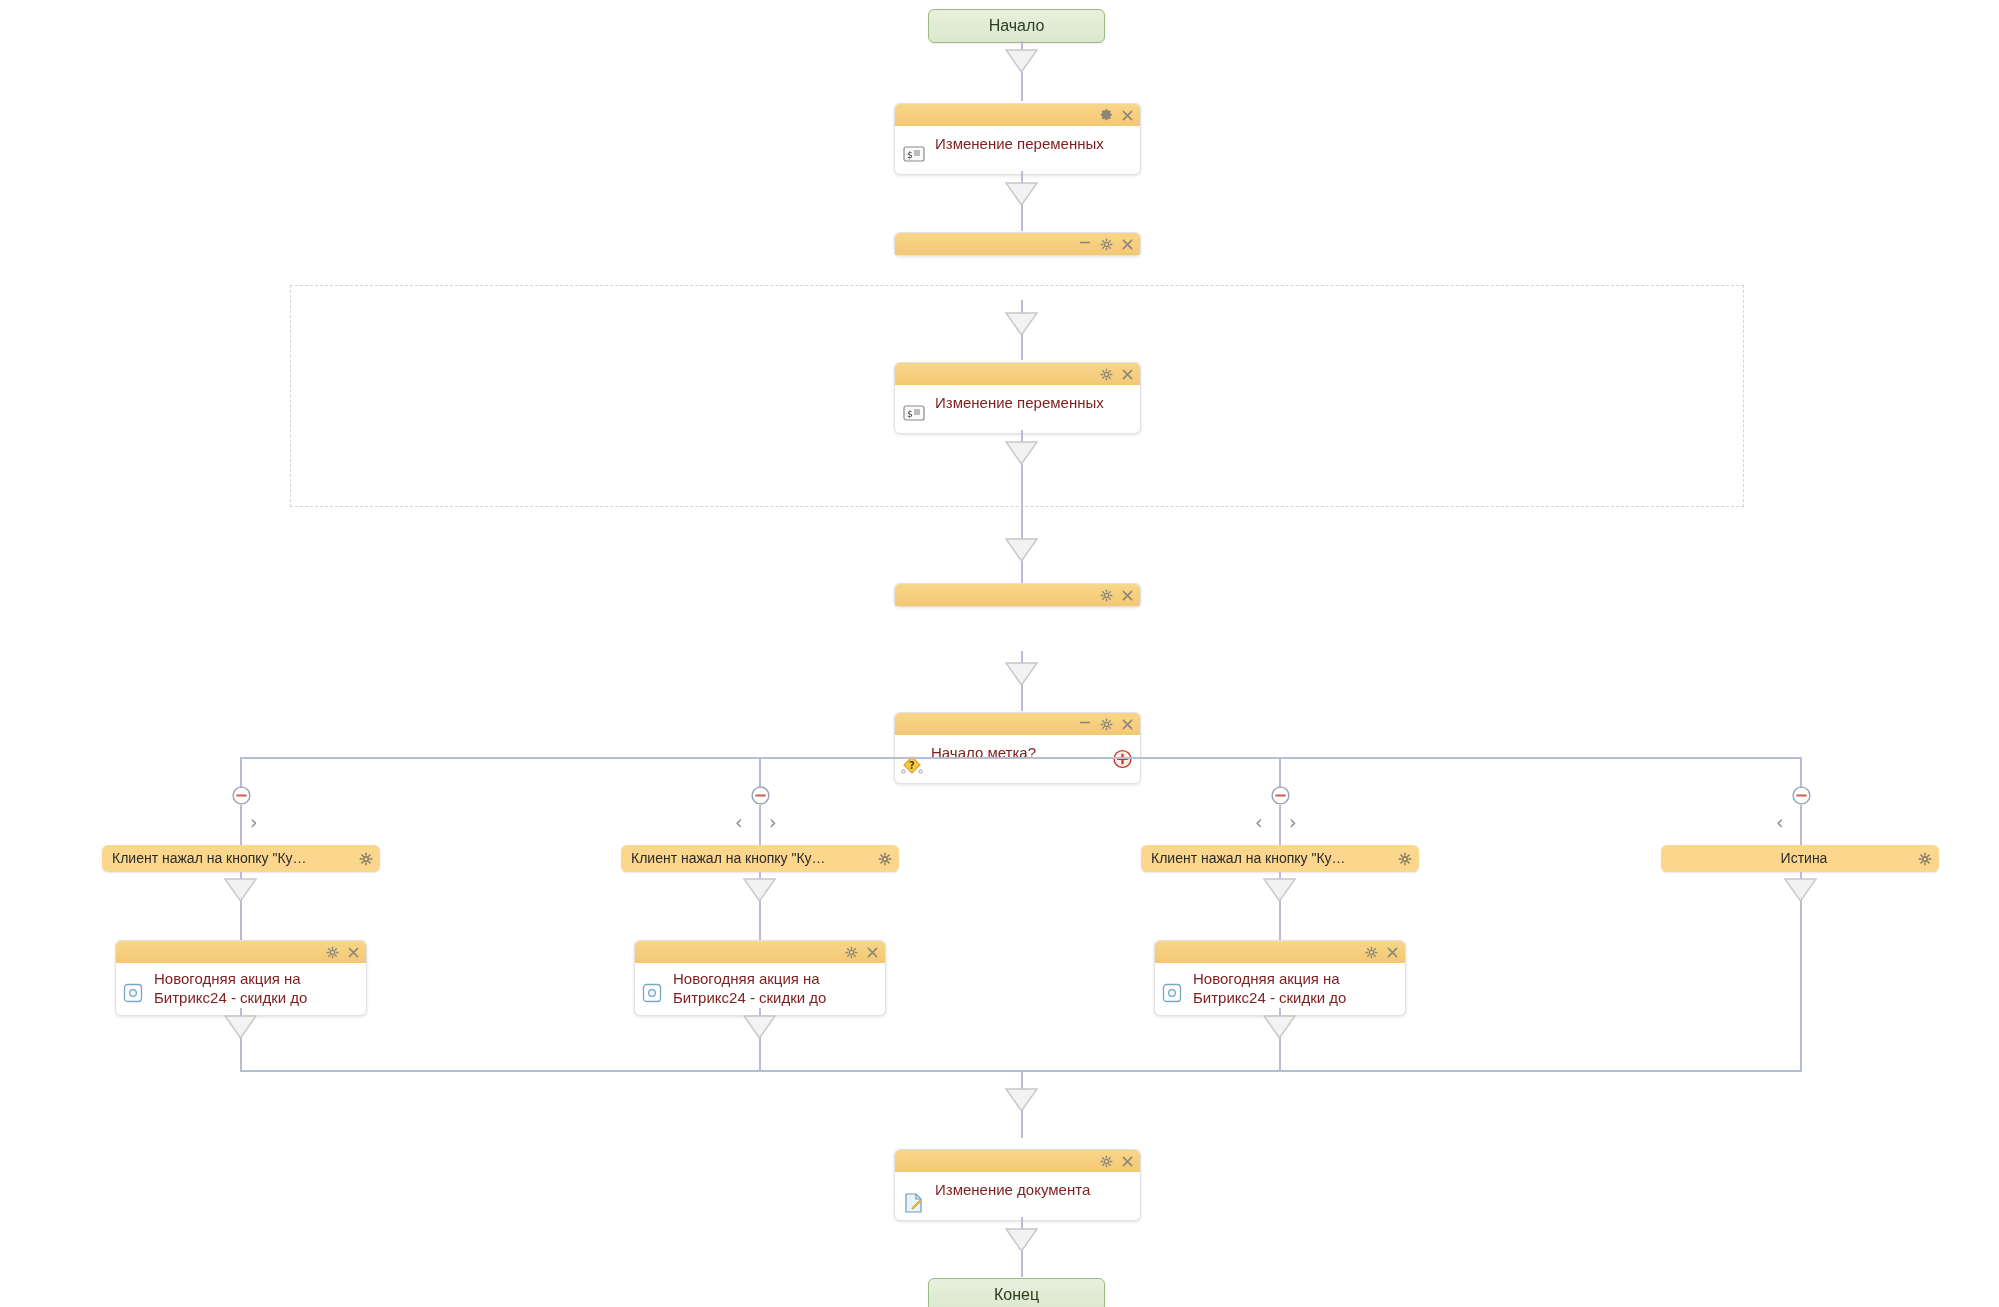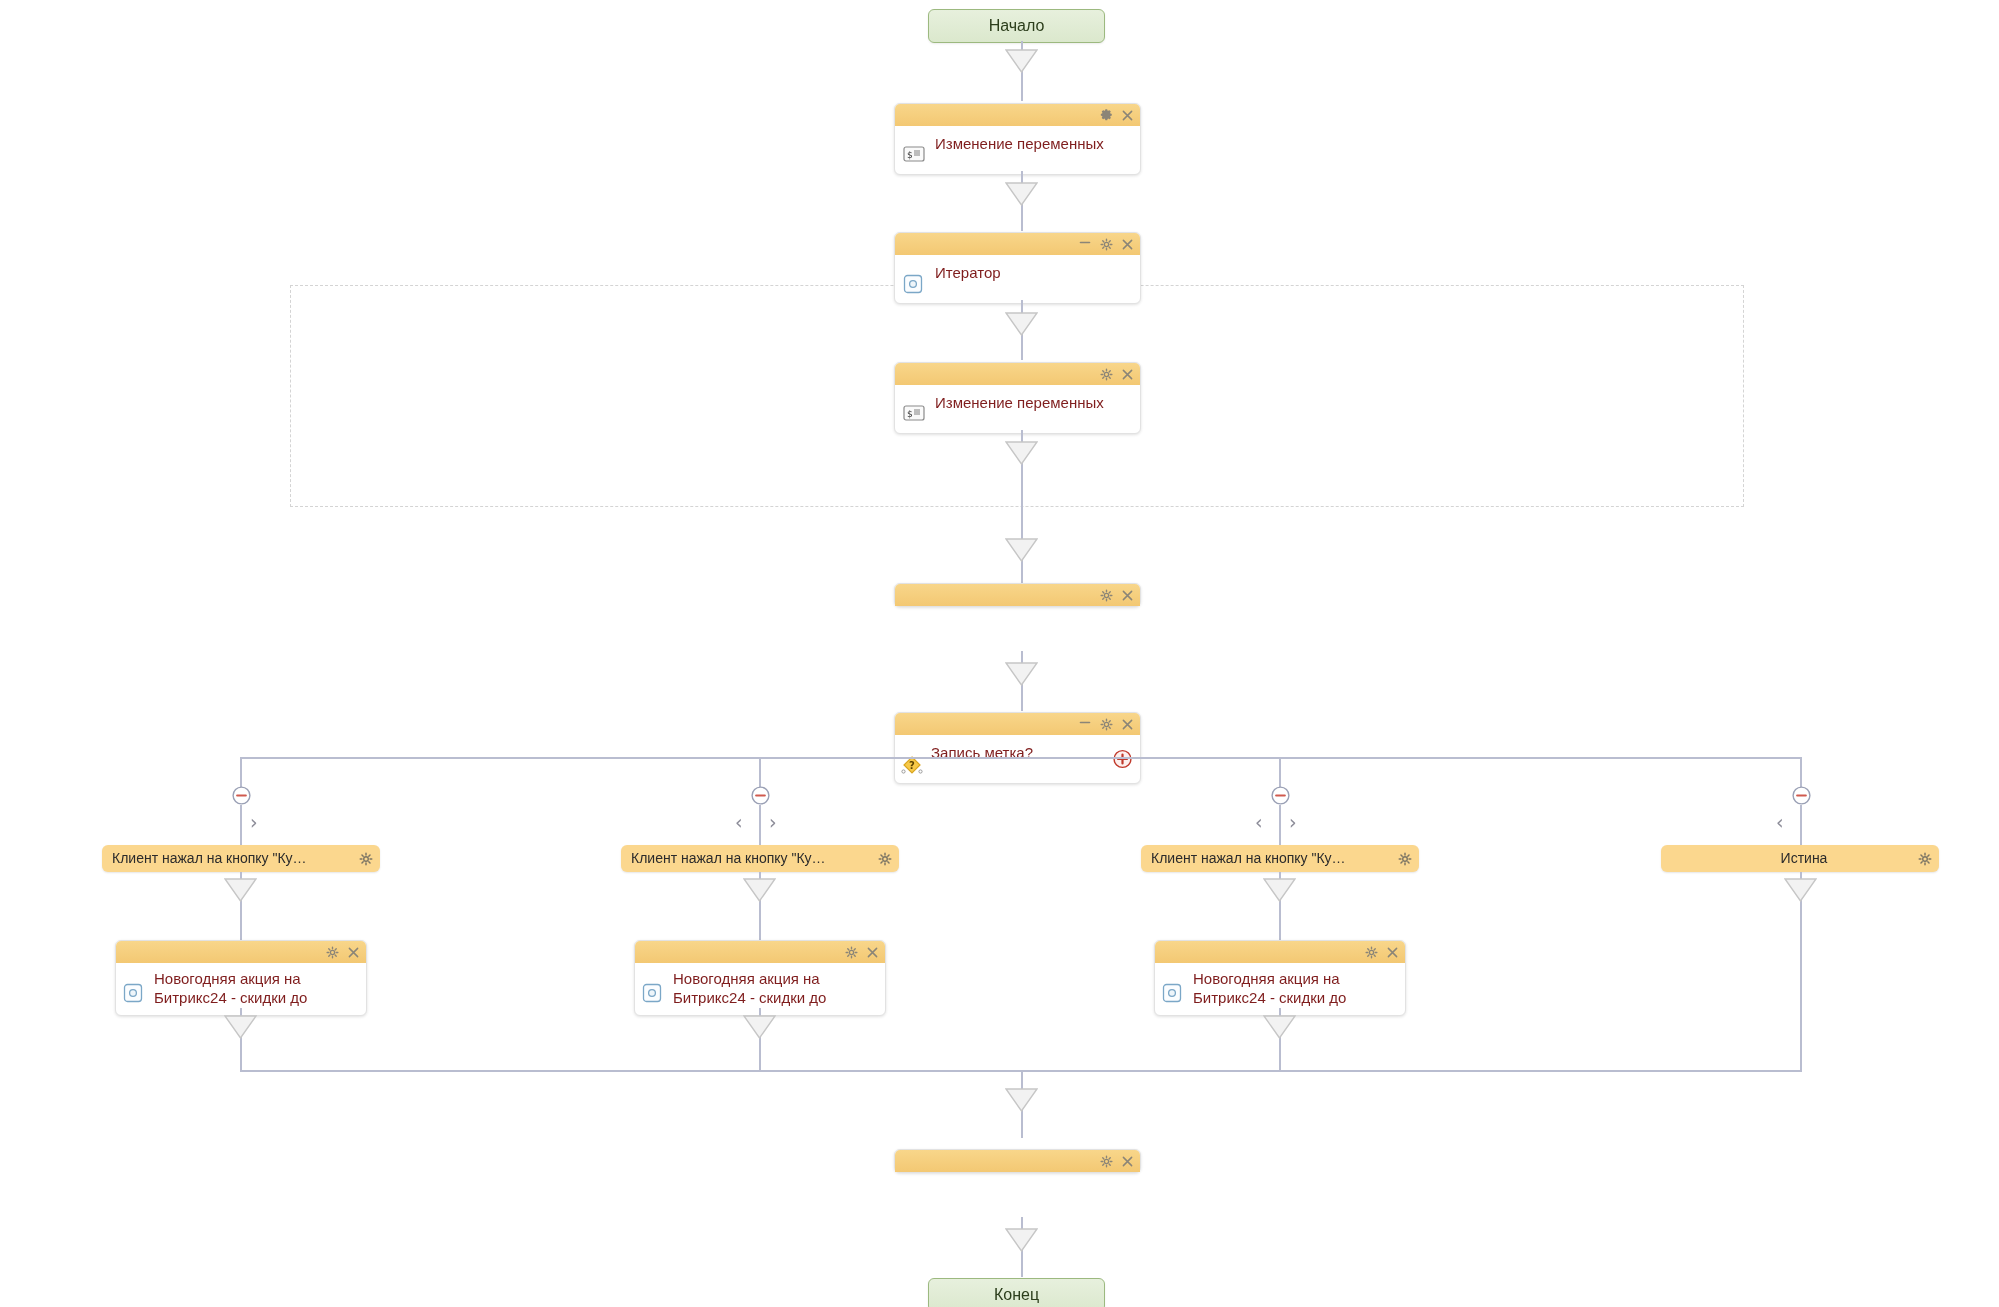--- a/index.html
+++ b/index.html
@@ -132,29 +132,20 @@
               <path stroke="#8b8577" stroke-width="1.7" stroke-linecap="round" d="M8 1.4v2M8 12.6v2M1.4 8h2M12.6 8h2M3.4 3.4l1.4 1.4M11.2 11.2l1.4 1.4M12.6 3.4l-1.4 1.4M4.8 11.2l-1.4 1.4"></path>
             </svg>
         </span>
         <span class="t">
           <svg class="svgicon" width="11" height="11" viewBox="0 0 12 12">
               <path stroke="#8b8577" stroke-width="1.6" stroke-linecap="round" d="M1.5 1.5l9 9M10.5 1.5l-9 9"></path>
             </svg>
         </span>
       </div>
     </div>
-    <div class="body">
-      <span class="ico">
-        <svg class="svgicon" width="20" height="20" viewBox="0 0 20 20">
-            <rect x="1.5" y="1.5" width="17" height="17" rx="3" fill="#fbfdff" stroke="#7ba7c7" stroke-width="1.3"></rect>
-            <circle cx="10" cy="10" r="3.4" fill="#eef5fa" stroke="#7ba7c7" stroke-width="1.3"></circle>
-          </svg>
-      </span>
-      <div class="label">Итератор</div>
-    </div>
   </div>
 
   <div class="vline" style="left:1021px;top:300px;height:60px;"></div>
   <div class="arrow-o" style="left:1005px;top:312px;">
     <svg class="svgicon" width="33" height="24" viewBox="0 0 33 24">
         <path d="M1 1 H32 L16.5 23 Z" fill="#f2f2f2" stroke="#c6c6c6" stroke-width="1.4"></path>
       </svg>
   </div>
 
   <div class="node" style="left:894px;top:362px;width:245px;">
@@ -245,21 +236,21 @@
     </div>
     <div class="body" style="padding-left:36px;">
       <span class="ico" style="bottom:6px;left:6px;">
         <svg class="svgicon" width="22" height="20" viewBox="0 0 22 20">
             <path d="M11 2l8 8-8 8-8-8z" fill="#f7c948" stroke="#d9a520" stroke-width="1.2"></path>
             <text x="11" y="14" font-size="10" text-anchor="middle" font-family="DejaVu Sans" fill="#5a4200" font-weight="bold">?</text>
             <circle cx="2.5" cy="16.5" r="1.6" fill="none" stroke="#9a9a9a" stroke-width="1"></circle>
             <circle cx="19.5" cy="16.5" r="1.6" fill="none" stroke="#9a9a9a" stroke-width="1"></circle>
           </svg>
       </span>
-      <div class="label">Запись метка?</div>
+      <div class="label">Начало метка?</div>
       <span class="plus">
         <svg class="svgicon" width="19" height="19" viewBox="0 0 19 19">
             <circle cx="9.5" cy="9.5" r="8.4" fill="#fdf0ee" stroke="#c0392b" stroke-width="1.4"></circle>
             <path stroke="#c0392b" stroke-width="2.2" stroke-linecap="round" d="M9.5 5v9M5 9.5h9"></path>
           </svg>
       </span>
     </div>
   </div>
 
   <div class="vline" style="left:1021px;top:772px;height:0px;"></div>
@@ -488,20 +479,30 @@
               <path stroke="#8b8577" stroke-width="1.7" stroke-linecap="round" d="M8 1.4v2M8 12.6v2M1.4 8h2M12.6 8h2M3.4 3.4l1.4 1.4M11.2 11.2l1.4 1.4M12.6 3.4l-1.4 1.4M4.8 11.2l-1.4 1.4"></path>
             </svg>
         </span>
         <span class="t">
           <svg class="svgicon" width="11" height="11" viewBox="0 0 12 12">
               <path stroke="#8b8577" stroke-width="1.6" stroke-linecap="round" d="M1.5 1.5l9 9M10.5 1.5l-9 9"></path>
             </svg>
         </span>
       </div>
     </div>
+    <div class="body">
+      <span class="ico" style="bottom:6px;">
+        <svg class="svgicon" width="22" height="22" viewBox="0 0 22 22">
+            <path d="M3 2h10l5 5v13H3z" fill="#eaf4fb" stroke="#6b9cc0" stroke-width="1.2"></path>
+            <path d="M13 2v5h5" fill="none" stroke="#6b9cc0" stroke-width="1.2"></path>
+            <path d="M9 17l1.6-.4 7-7-1.2-1.2-7 7z" fill="#f2c94c" stroke="#c8a021" stroke-width="1"></path>
+          </svg>
+      </span>
+      <div class="label">Изменение документа</div>
+    </div>
   </div>
 
   <div class="vline" style="left:1021px;top:1217px;height:60px;"></div>
   <div class="arrow-o" style="left:1005px;top:1228px;">
     <svg class="svgicon" width="33" height="24" viewBox="0 0 33 24">
         <path d="M1 1 H32 L16.5 23 Z" fill="#f2f2f2" stroke="#c6c6c6" stroke-width="1.4"></path>
       </svg>
   </div>
 
   <div class="terminal" style="left:928px;top:1278px;width:175px;">

